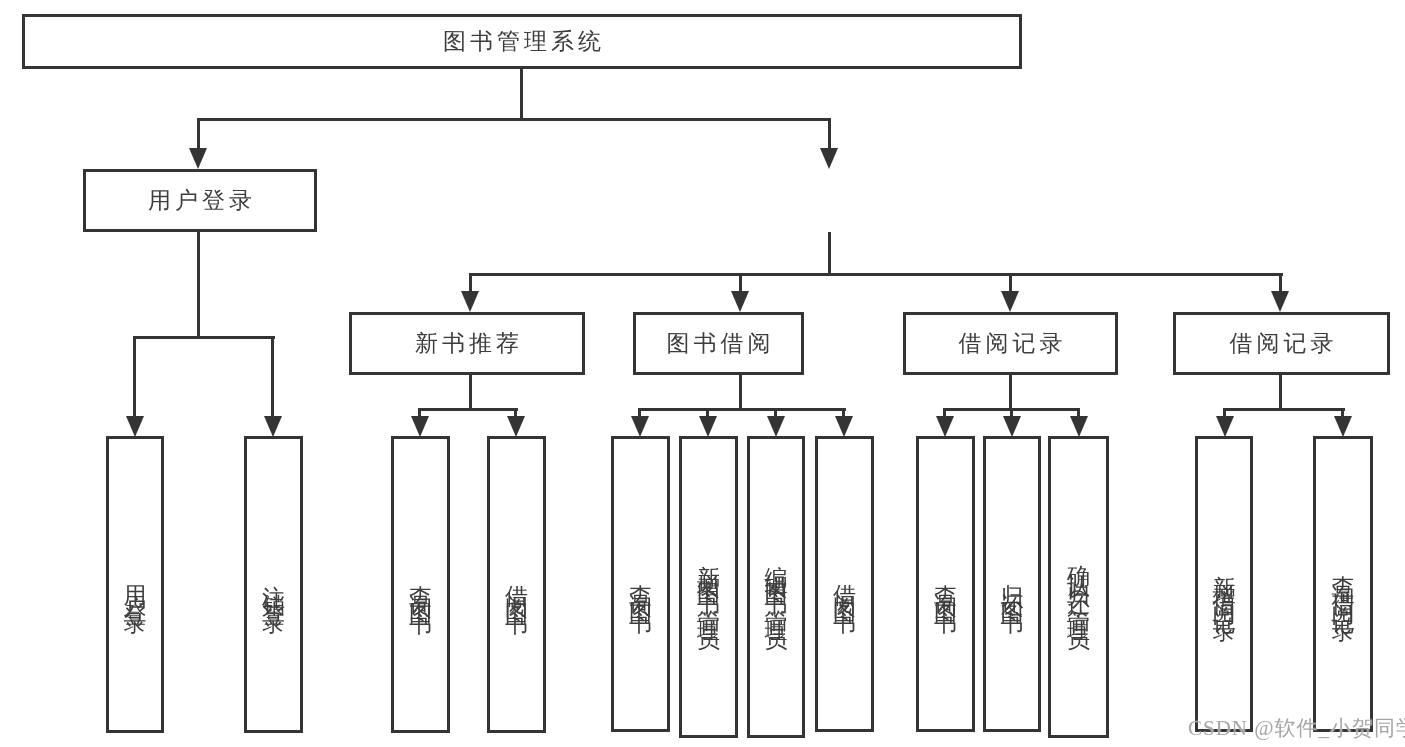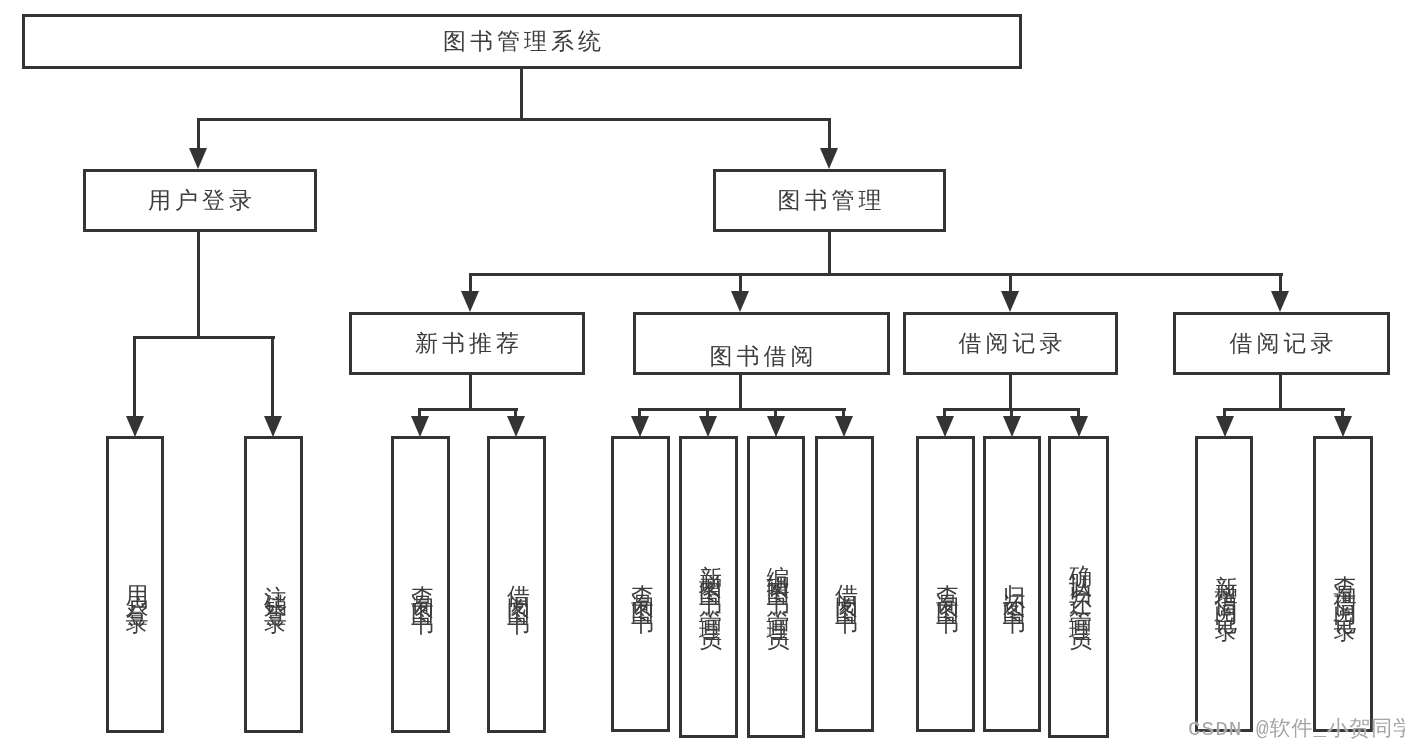--- a/index.html
+++ b/index.html
@@ -1,18 +1,18 @@
 <!DOCTYPE html>
 <html><head>
 <meta charset="utf-8">
 <style>
   html,body{margin:0;padding:0;background:#ffffff;}
   .canvas{
     position:relative;width:1405px;height:747px;background:#ffffff;
-    font-family:Liberation Mono, monospace;overflow:hidden;
+    font-family:Liberation Serif, serif;overflow:hidden;
   }
   .node{
     position:absolute;box-sizing:border-box;border:3px solid #343434;background:#ffffff;
     display:flex;align-items:center;justify-content:center;
     color:#3d3d3d;z-index:2;
   }
   .hnode span{font-size:23px;letter-spacing:4px;padding-left:4px;white-space:nowrap;}
   .vnode span{
     writing-mode:vertical-rl;text-orientation:mixed;
     font-size:23px;letter-spacing:9px;line-height:1;white-space:nowrap;
@@ -35,28 +35,25 @@
 
 <div class="canvas">
 
   <div class="node hnode" style="left:22px;top:14px;width:1000px;height:55px;">
     <span>图书管理系统</span>
   </div>
 
   <div class="node hnode" style="left:83px;top:169px;width:234px;height:63px;">
     <span>用户登录</span>
   </div>
-  <div class="node hnode" style="left:713px;top:169px;width:233px;height:63px;">
-    <span>图书管理</span>
-  </div>
 
   <div class="node hnode" style="left:349px;top:312px;width:236px;height:63px;">
     <span>新书推荐</span>
   </div>
-  <div class="node hnode" style="left:633px;top:312px;width:257px;height:63px;align-items:flex-end;">
+  <div class="node hnode" style="left:633px;top:312px;width:171px;height:63px;">
     <span>图书借阅</span>
   </div>
   <div class="node hnode" style="left:903px;top:312px;width:215px;height:63px;">
     <span>借阅记录</span>
   </div>
   <div class="node hnode" style="left:1173px;top:312px;width:217px;height:63px;">
     <span>借阅记录</span>
   </div>
 
   <div class="node vnode" style="left:106px;top:436px;width:58px;height:297px;">

